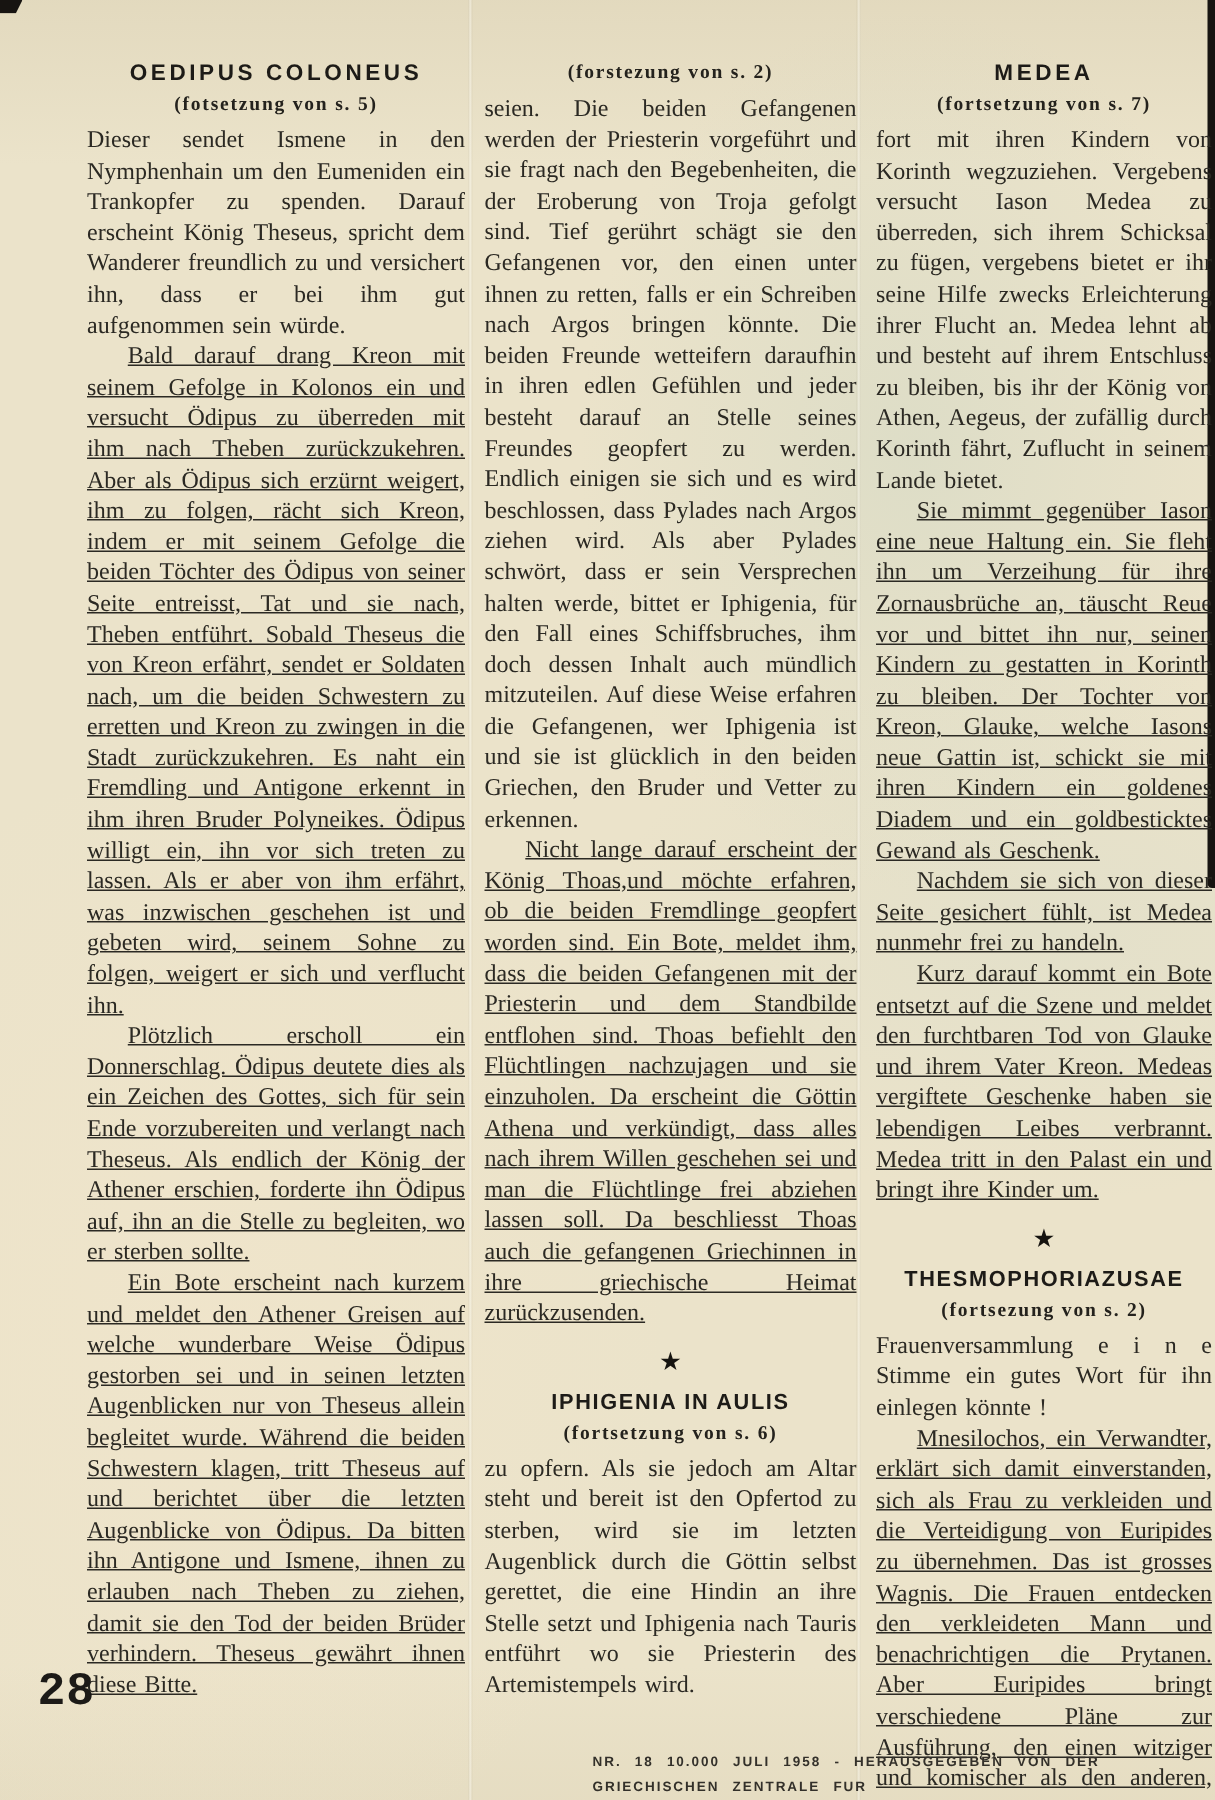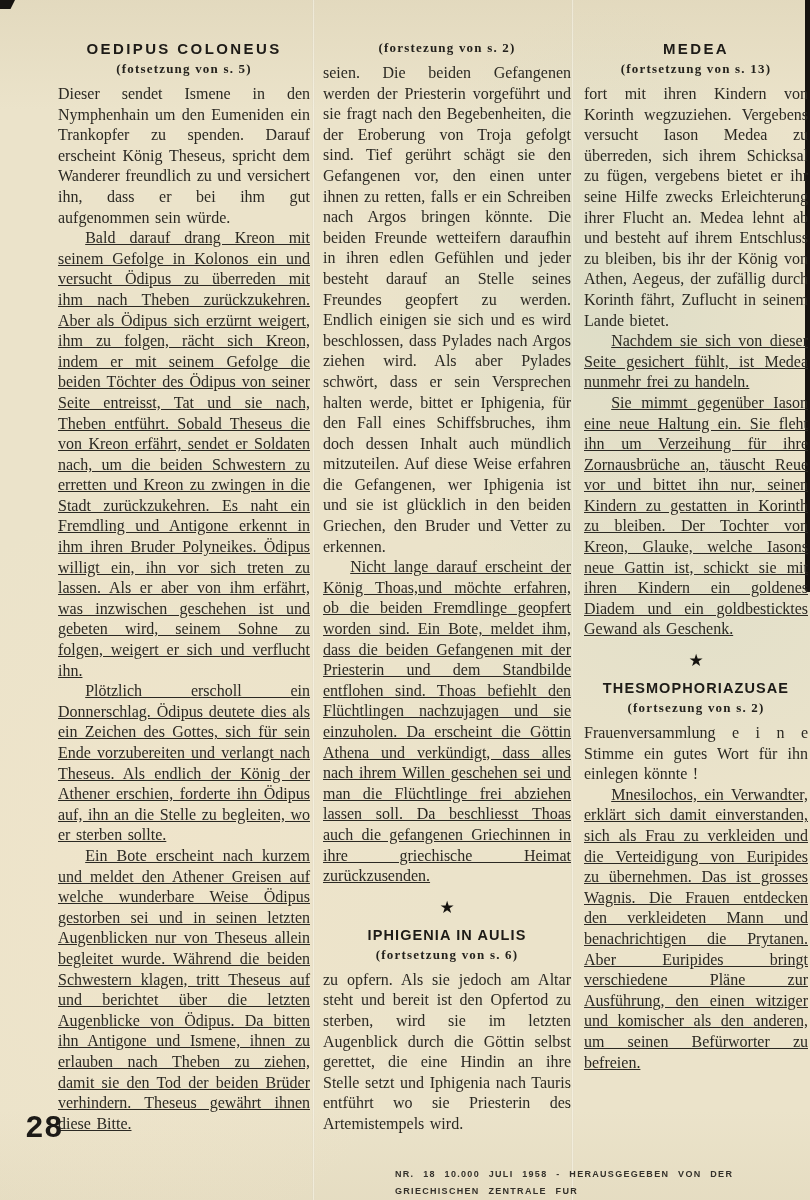--- a/index.html
+++ b/index.html
@@ -72,24 +72,25 @@
         <div class="sec-sub">(forstezung von s. 2)</div>
         <p>seien. Die beiden Gefangenen werden der Priesterin vorgeführt und sie fragt nach den Begebenheiten, die der Eroberung von Troja gefolgt sind. Tief gerührt schägt sie den Gefangenen vor, den einen unter ihnen zu retten, falls er ein Schreiben nach Argos bringen könnte. Die beiden Freunde wetteifern daraufhin in ihren edlen Gefühlen und jeder besteht darauf an Stelle seines Freundes geopfert zu werden. Endlich einigen sie sich und es wird beschlossen, dass Pylades nach Argos ziehen wird. Als aber Pylades schwört, dass er sein Versprechen halten werde, bittet er Iphigenia, für den Fall eines Schiffsbruches, ihm doch dessen Inhalt auch mündlich mitzuteilen. Auf diese Weise erfahren die Gefangenen, wer Iphigenia ist und sie ist glücklich in den beiden Griechen, den Bruder und Vetter zu erkennen.</p>
         <p class="indent">Nicht lange darauf erscheint der König Thoas,und möchte erfahren, ob die beiden Fremdlinge geopfert worden sind. Ein Bote, meldet ihm, dass die beiden Gefangenen mit der Priesterin und dem Standbilde entflohen sind. Thoas befiehlt den Flüchtlingen nachzujagen und sie einzuholen. Da erscheint die Göttin Athena und verkündigt, dass alles nach ihrem Willen geschehen sei und man die Flüchtlinge frei abziehen lassen soll. Da beschliesst Thoas auch die gefangenen Griechinnen in ihre griechische Heimat zurückzusenden.</p>
         <div class="star">★</div>
         <div class="sec-title tight">IPHIGENIA IN AULIS</div>
         <div class="sec-sub">(fortsetzung von s. 6)</div>
         <p>zu opfern. Als sie jedoch am Altar steht und bereit ist den Opfertod zu sterben, wird sie im letzten Augenblick durch die Göttin selbst gerettet, die eine Hindin an ihre Stelle setzt und Iphigenia nach Tauris entführt wo sie Priesterin des Artemistempels wird.</p>
       </div>
     <div class="col">
         <div class="sec-title">MEDEA</div>
-        <div class="sec-sub">(fortsetzung von s. 13)</div>
+        <div class="sec-sub">(fortsetzung von s. 7)</div>
         <p>fort mit ihren Kindern von Korinth wegzuziehen. Vergebens versucht Iason Medea zu überreden, sich ihrem Schicksal zu fügen, vergebens bietet er ihr seine Hilfe zwecks Erleichterung ihrer Flucht an. Medea lehnt ab und besteht auf ihrem Entschluss zu bleiben, bis ihr der König von Athen, Aegeus, der zufällig durch Korinth fährt, Zuflucht in seinem Lande bietet.</p>
+        <p class="indent">Sie mimmt gegenüber Iason eine neue Haltung ein. Sie fleht ihn um Verzeihung für ihre Zornausbrüche an, täuscht Reue vor und bittet ihn nur, seinen Kindern zu gestatten in Korinth zu bleiben. Der Tochter von Kreon, Glauke, welche Iasons neue Gattin ist, schickt sie mit ihren Kindern ein goldenes Diadem und ein goldbesticktes Gewand als Geschenk.</p>
         <p class="indent">Nachdem sie sich von dieser Seite gesichert fühlt, ist Medea nunmehr frei zu handeln.</p>
-        <p class="indent">Sie mimmt gegenüber Iason eine neue Haltung ein. Sie fleht ihn um Verzeihung für ihre Zornausbrüche an, täuscht Reue vor und bittet ihn nur, seinen Kindern zu gestatten in Korinth zu bleiben. Der Tochter von Kreon, Glauke, welche Iasons neue Gattin ist, schickt sie mit ihren Kindern ein goldenes Diadem und ein goldbesticktes Gewand als Geschenk.</p>
+        <p class="indent">Kurz darauf kommt ein Bote entsetzt auf die Szene und meldet den furchtbaren Tod von Glauke und ihrem Vater Kreon. Medeas vergiftete Geschenke haben sie lebendigen Leibes verbrannt. Medea tritt in den Palast ein und bringt ihre Kinder um.</p>
         <div class="star">★</div>
         <div class="sec-title tight">THESMOPHORIAZUSAE</div>
         <div class="sec-sub">(fortsezung von s. 2)</div>
         <p>Frauenversammlung e i n e Stimme ein gutes Wort für ihn einlegen könnte !</p>
         <p class="indent">Mnesilochos, ein Verwandter, erklärt sich damit einverstanden, sich als Frau zu verkleiden und die Verteidigung von Euripides zu übernehmen. Das ist grosses Wagnis. Die Frauen entdecken den verkleideten Mann und benachrichtigen die Prytanen. Aber Euripides bringt verschiedene Pläne zur Ausführung, den einen witziger und komischer als den anderen, um seinen Befürworter zu befreien.</p>
       </div>
   </div>
 
   <div class="pagenum">28</div>
 

